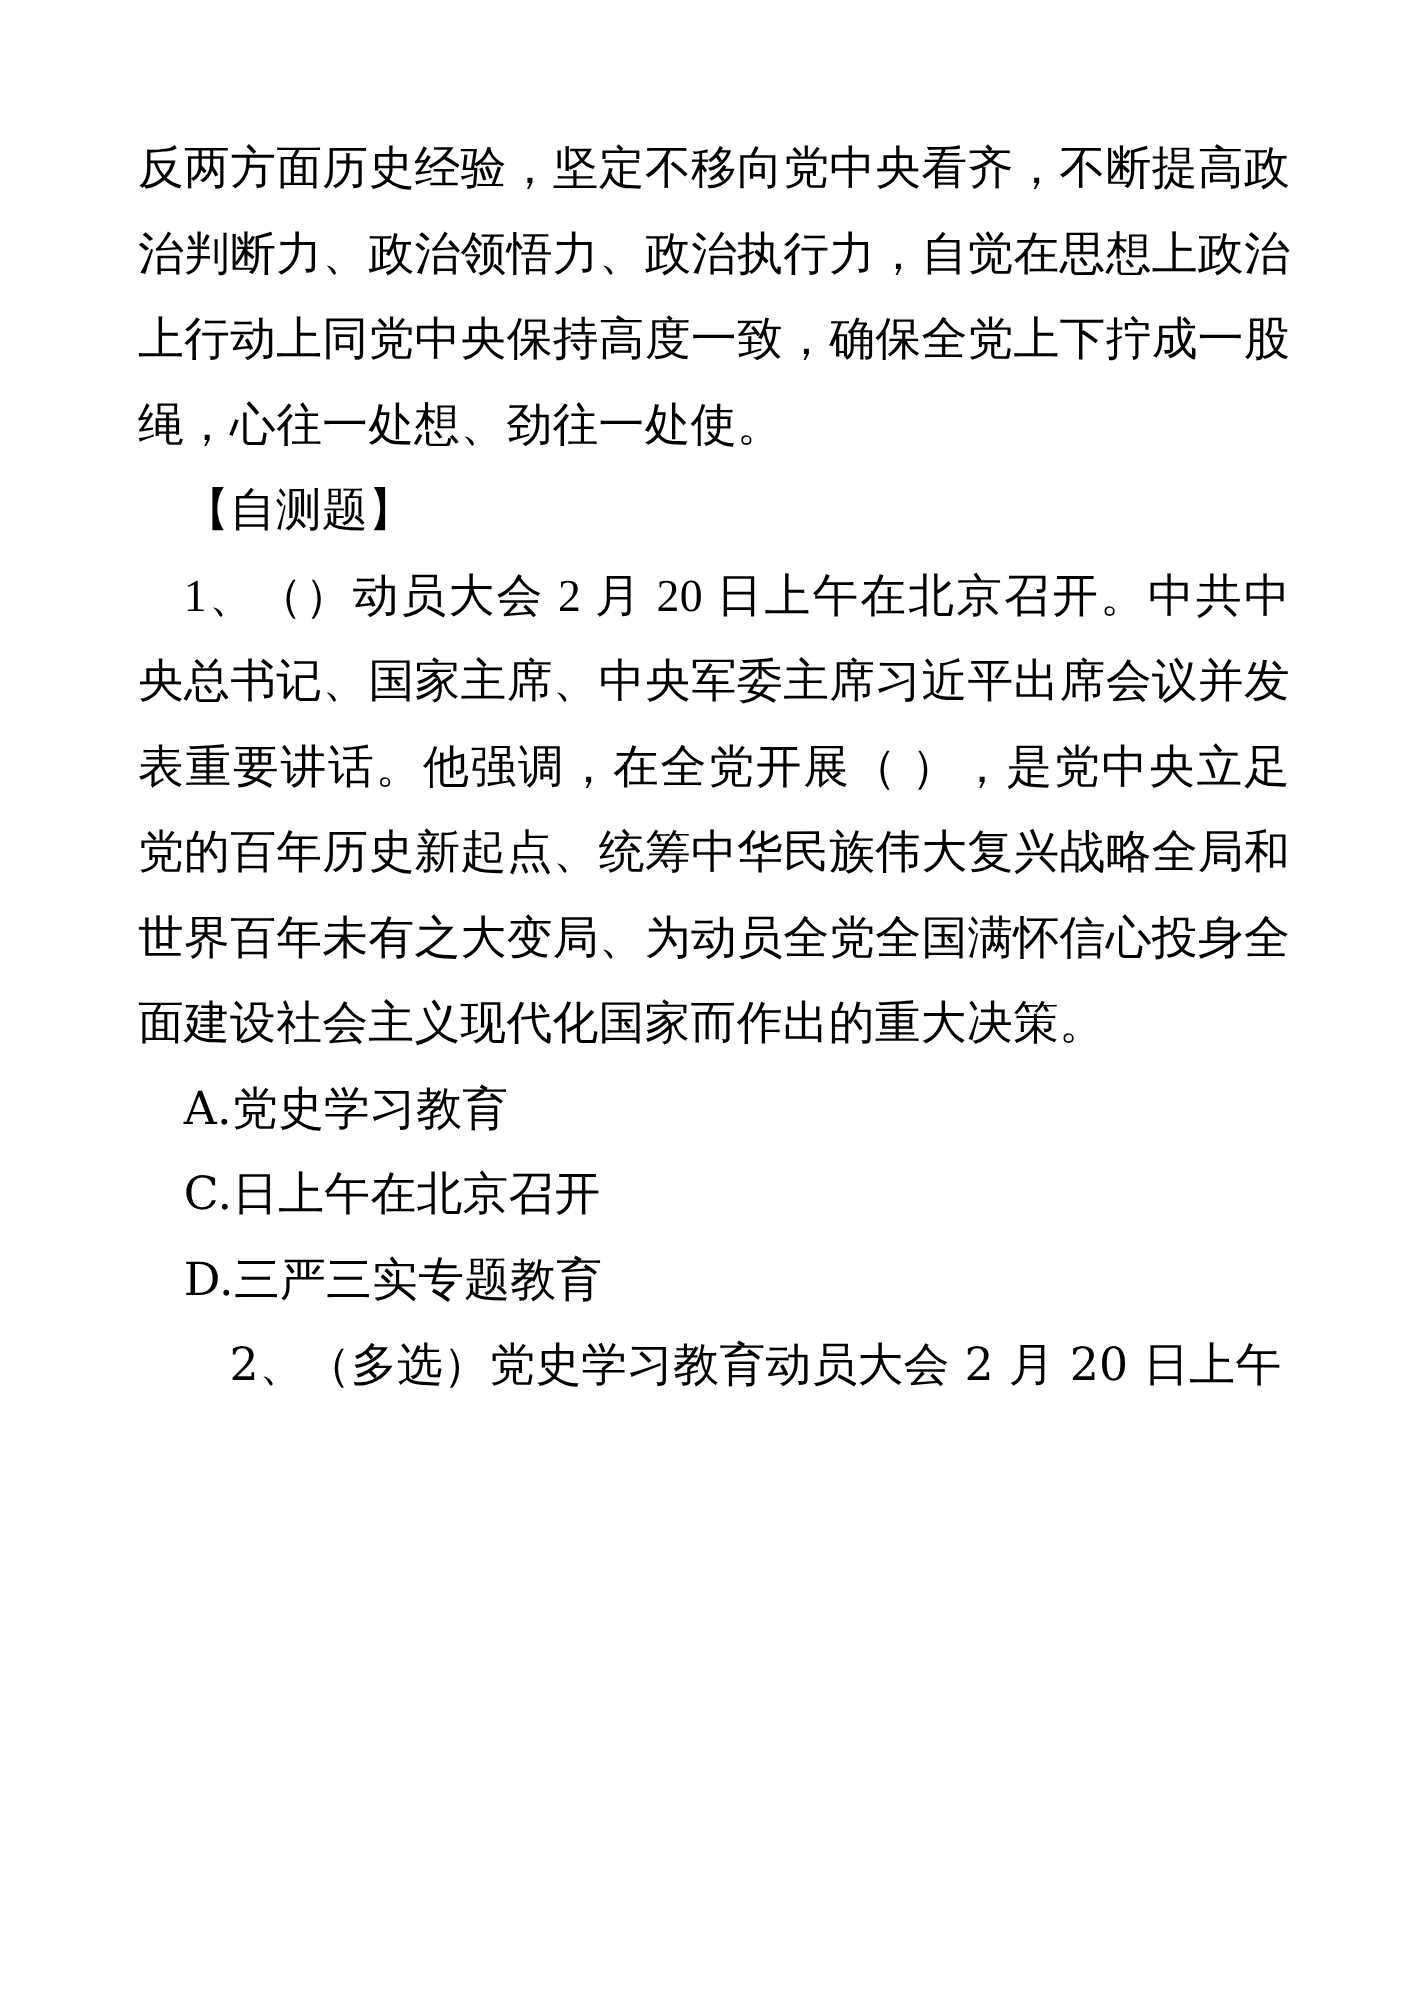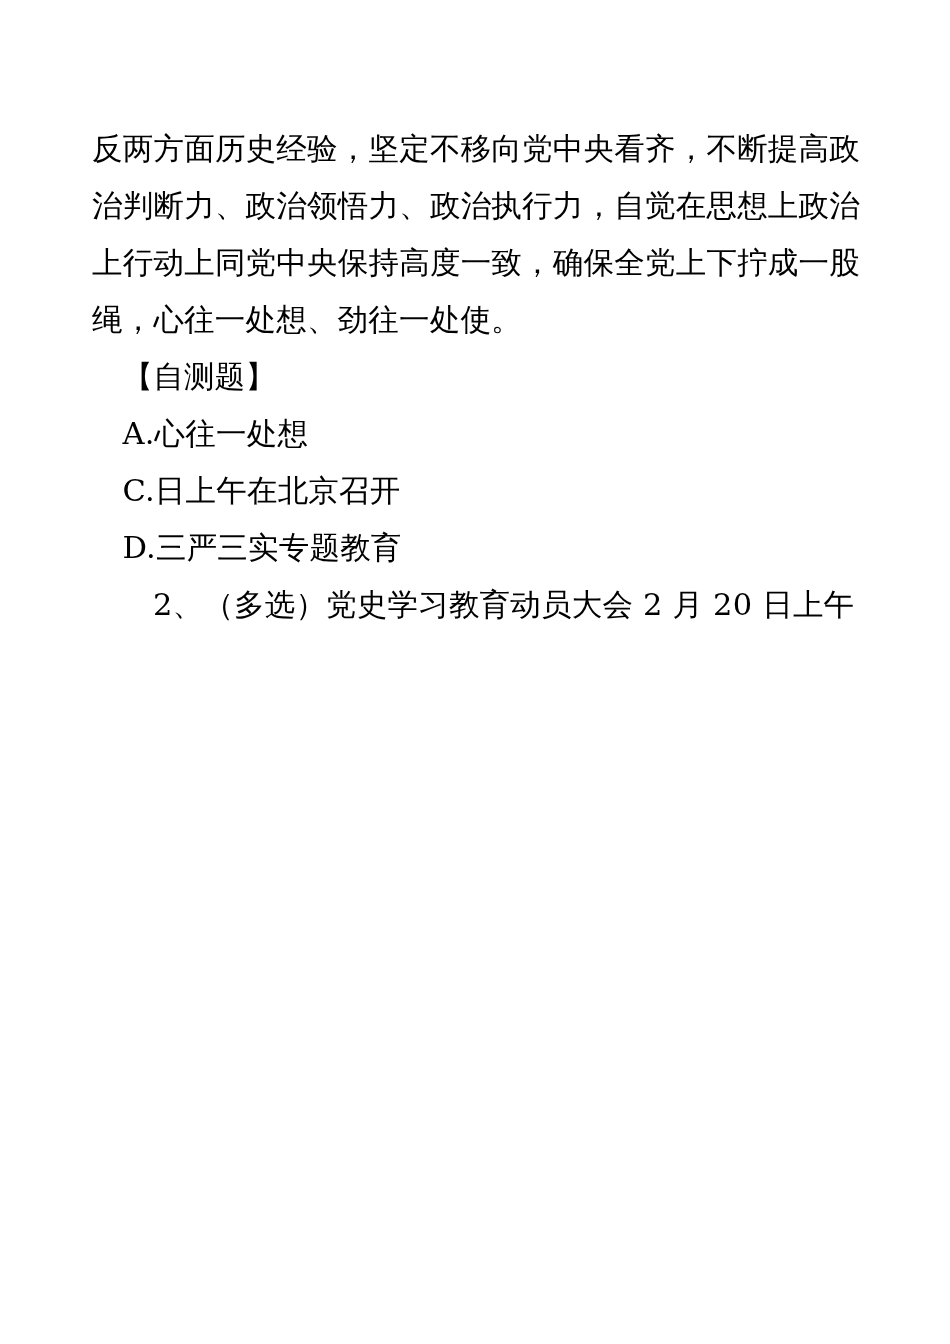--- a/index.html
+++ b/index.html
@@ -11,60 +11,62 @@
     width: 950px;
     height: 1344px;
     font-family: "DejaVu Serif", "Liberation Serif", serif;
     color: #000000;
   }
   .page {
     position: relative;
     width: 950px;
     height: 1344px;
     box-sizing: border-box;
-    padding: 120px 90px 40px 92px;
+    padding: 84px 90px 40px 92px;
     background: #ffffff;
   }
   .doc-body {
     font-size: 30.5px;
     line-height: 57px;
     letter-spacing: 0.2px;
     text-align: justify;
     text-justify: inter-ideograph;
   }
   p {
     margin: 0;
     padding: 0;
   }
   .p-indent {
     text-indent: 2em;
   }
   .p-indent-1 {
     text-indent: 1em;
+    font-family: Liberation Serif, serif;
   }
   .p-flush {
     text-indent: 0;
   }
   .opt {
     text-indent: 1em;
   }
 </style>
 </head>
 <body>
 
 <div class="page">
   <div class="doc-body">
 
     <p class="p-flush">反两方面历史经验，坚定不移向党中央看齐，不断提高政治判断力、政治领悟力、政治执行力，自觉在思想上政治上行动上同党中央保持高度一致，确保全党上下拧成一股绳，心往一处想、劲往一处使。</p>
 
 
     <p class="p-indent-1">【自测题】</p>
 
+    <p class="p-indent-1">1、（）动员大会 2 月 20 日上午在北京召开。中共中央总书记、国家主席、中央军委主席习近平出席会议并发表重要讲话。他强调，在全党开展（ ），是党中央立足党的百年历史新起点、统筹中华民族伟大复兴战略全局和世界百年未有之大变局、为动员全党全国满怀信心投身全面建设社会主义现代化国家而作出的重大决策。</p>
 
-    <p class="opt">A.心往一处想</p>
+    <p class="opt">A.党史学习教育</p>
 
 
     <p class="opt">C.日上午在北京召开</p>
 
     <p class="opt">D.三严三实专题教育</p>
 
 
     <p class="p-indent">2、（多选）党史学习教育动员大会 2 月 20 日上午</p>
 
   </div>

